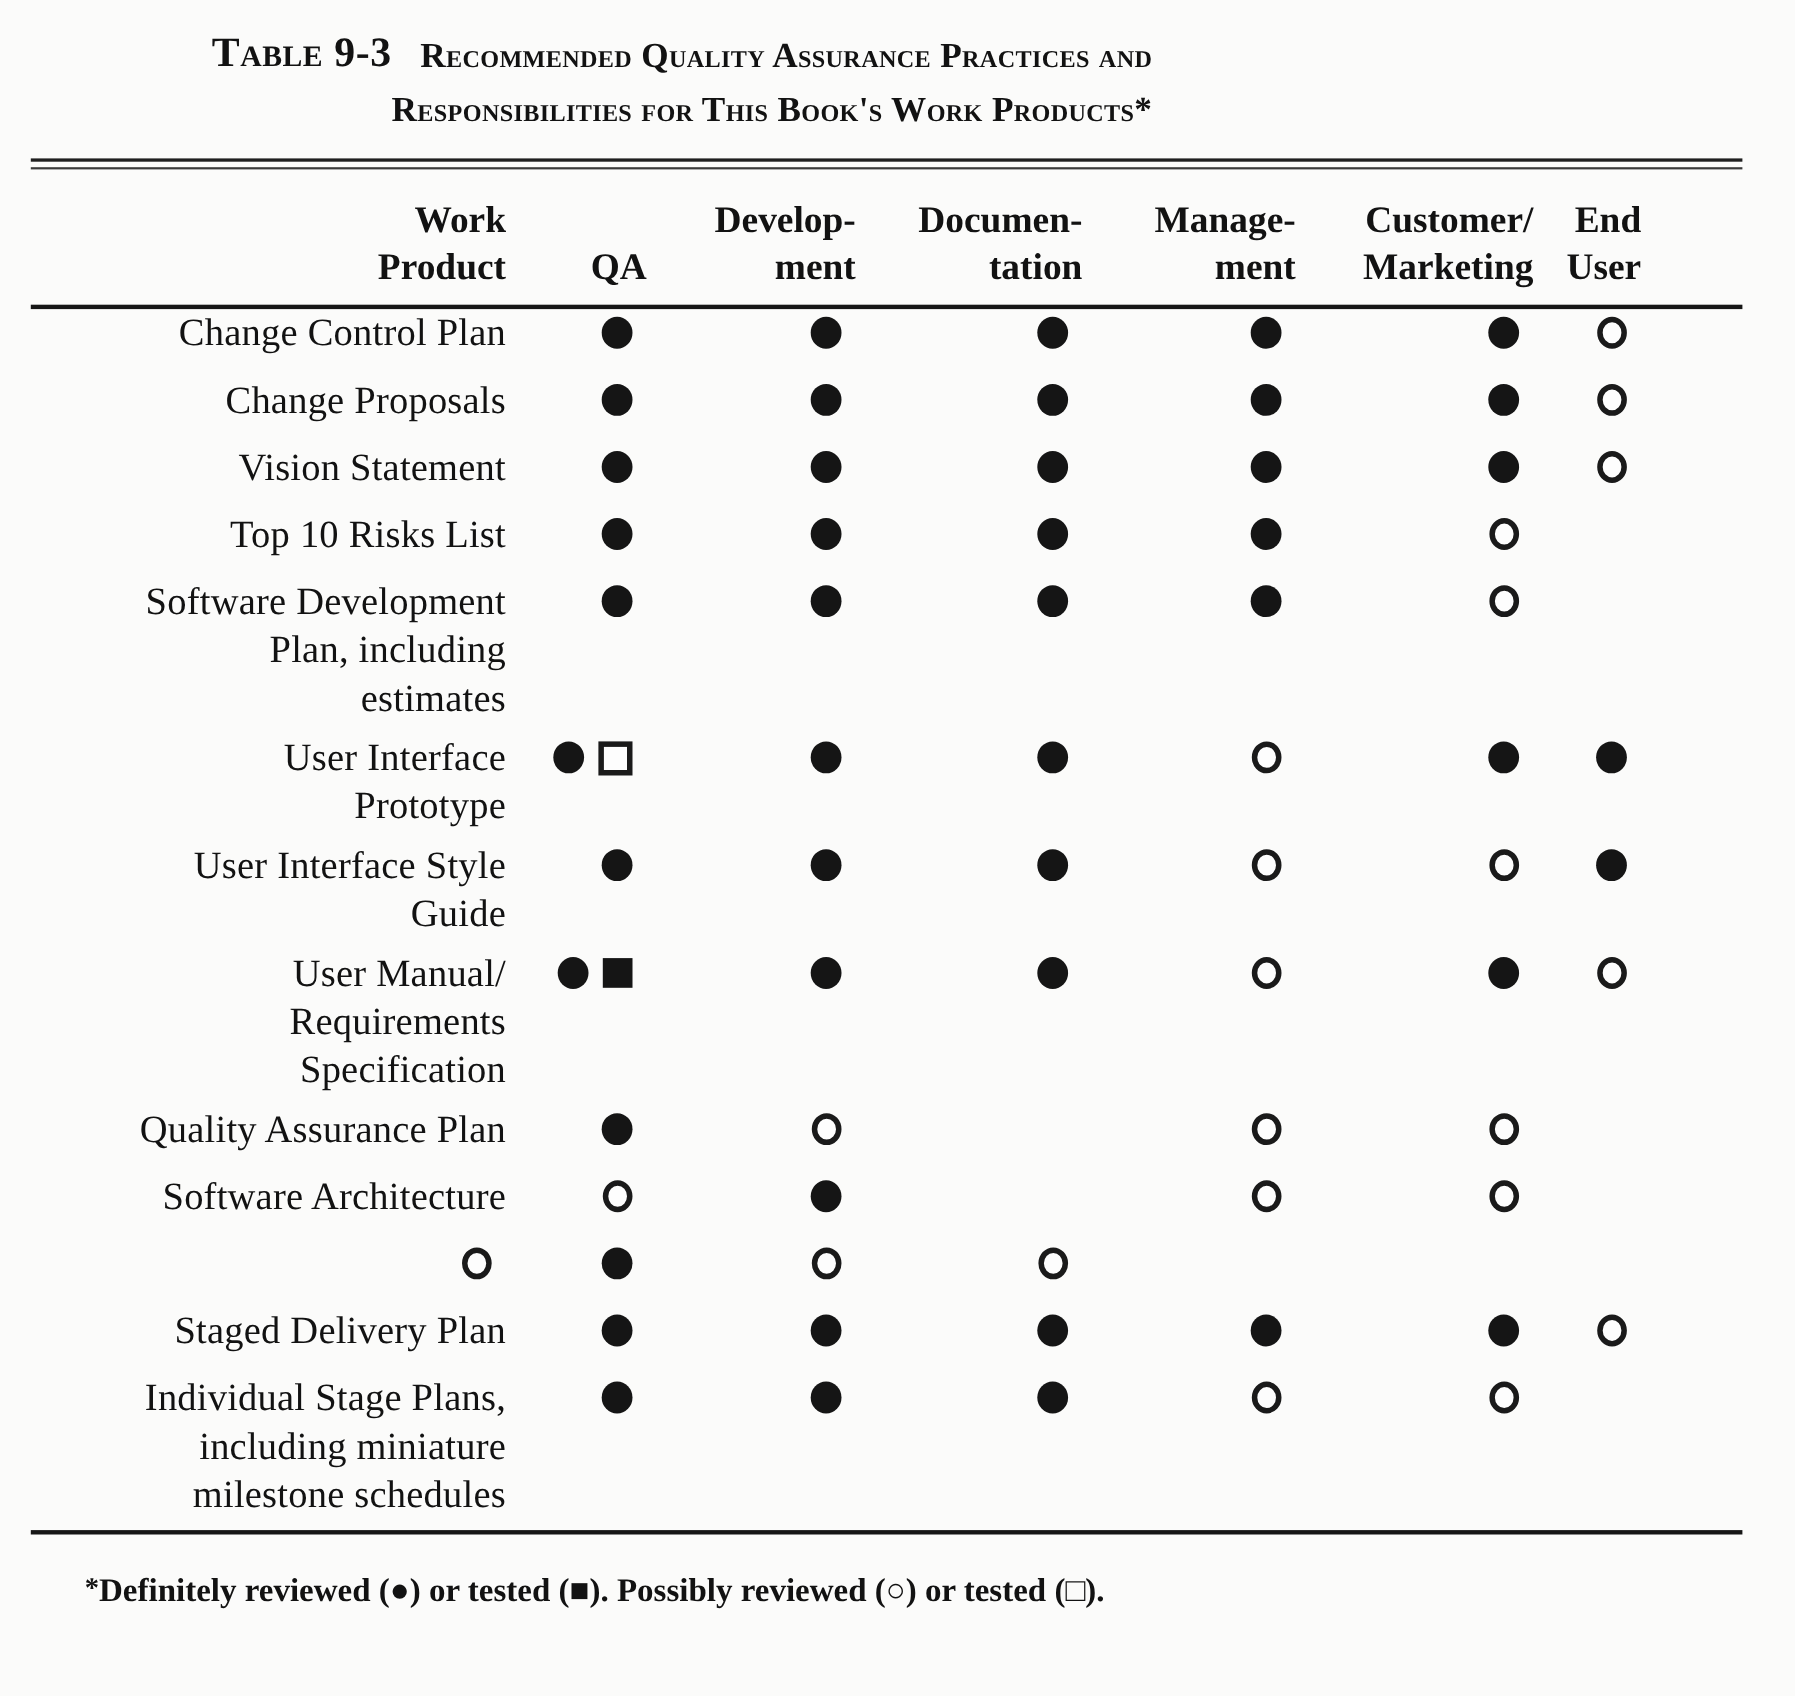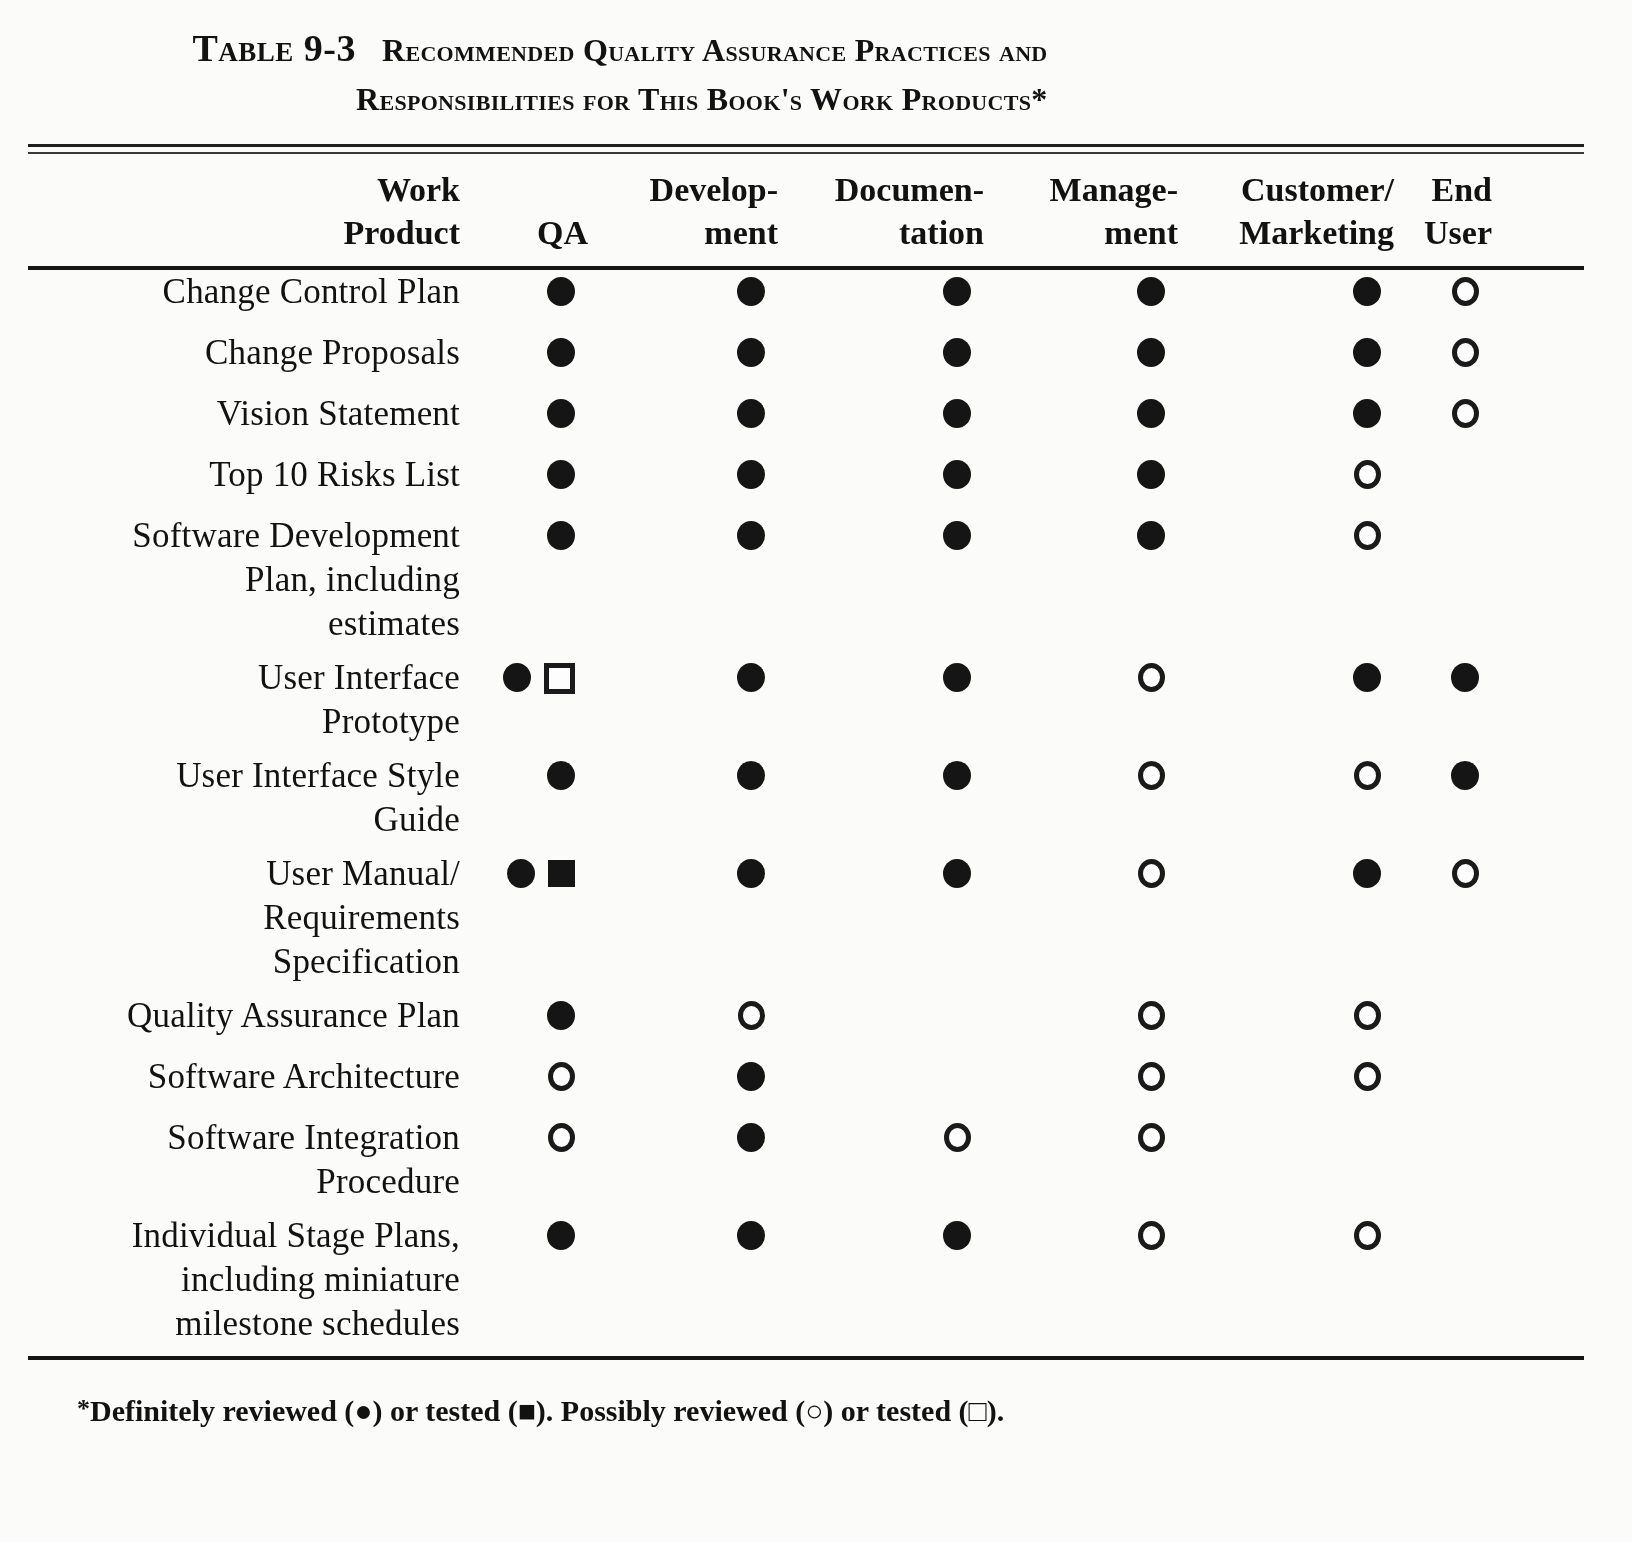--- a/index.html
+++ b/index.html
@@ -29,21 +29,21 @@
     border-top:3px solid #1f1f1f; border-bottom:2px solid #3a3a3a;
   }
   .rule-heavy{ border-top:4px solid #161616; }
 
   
   .grid{
     display:grid;
     grid-template-columns:432px 128px 190px 206px 194px 216px 98px;
     align-items:start;
   }
-  .thead{ align-items:end; padding:14px 0 12px 0; }
+  .thead{ align-items:end; padding:14px 0 12px 0;margin-top:11px; }
   .th{
     font-weight:bold; font-size:34px; line-height:43px; white-space:pre-line;
   }
 
   
   .tbody{ }
   .row{ margin-bottom:10px; }
   .cell{ font-size:35px; line-height:44px; }
   .label{ white-space:pre-line; letter-spacing:.2px; }
   .syms{ padding-left:4px; padding-top:7px; white-space:nowrap; }
@@ -193,30 +193,37 @@
     <div class="cell label">Software Architecture</div>
     <div class="cell syms"><span class="sym open-circle"></span></div>
     <div class="cell syms"><span class="sym filled-circle"></span></div>
     <div class="cell syms"></div>
     <div class="cell syms"><span class="sym open-circle"></span></div>
     <div class="cell syms"><span class="sym open-circle"></span></div>
     <div class="cell syms"></div>
   </div>
 
   <div class="grid row">
-    <div class="cell label">Software Integration
-Procedure</div>
-    <div class="cell syms"><span class="sym open-circle"></span></div>
-    <div class="cell syms"><span class="sym filled-circle"></span></div>
-    <div class="cell syms"><span class="sym open-circle"></span></div>
-    <div class="cell syms"><span class="sym open-circle"></span></div>
-    <div class="cell syms"></div>
-    <div class="cell syms"></div>
-  </div>
-
+    <div class="cell syms"><span class="sym open-circle"></span></div>
+    <div class="cell syms"><span class="sym filled-circle"></span></div>
+    <div class="cell syms"><span class="sym open-circle"></span></div>
+    <div class="cell syms"><span class="sym open-circle"></span></div>
+    <div class="cell syms"></div>
+    <div class="cell syms"></div>
+  </div>
+
+  <div class="grid row">
+    <div class="cell label">Staged Delivery Plan</div>
+    <div class="cell syms"><span class="sym filled-circle"></span></div>
+    <div class="cell syms"><span class="sym filled-circle"></span></div>
+    <div class="cell syms"><span class="sym filled-circle"></span></div>
+    <div class="cell syms"><span class="sym filled-circle"></span></div>
+    <div class="cell syms"><span class="sym filled-circle"></span></div>
+    <div class="cell syms"><span class="sym open-circle"></span></div>
+  </div>
 
   <div class="grid row">
     <div class="cell label">Individual Stage Plans,
 including miniature
 milestone schedules</div>
     <div class="cell syms"><span class="sym filled-circle"></span></div>
     <div class="cell syms"><span class="sym filled-circle"></span></div>
     <div class="cell syms"><span class="sym filled-circle"></span></div>
     <div class="cell syms"><span class="sym open-circle"></span></div>
     <div class="cell syms"><span class="sym open-circle"></span></div>

